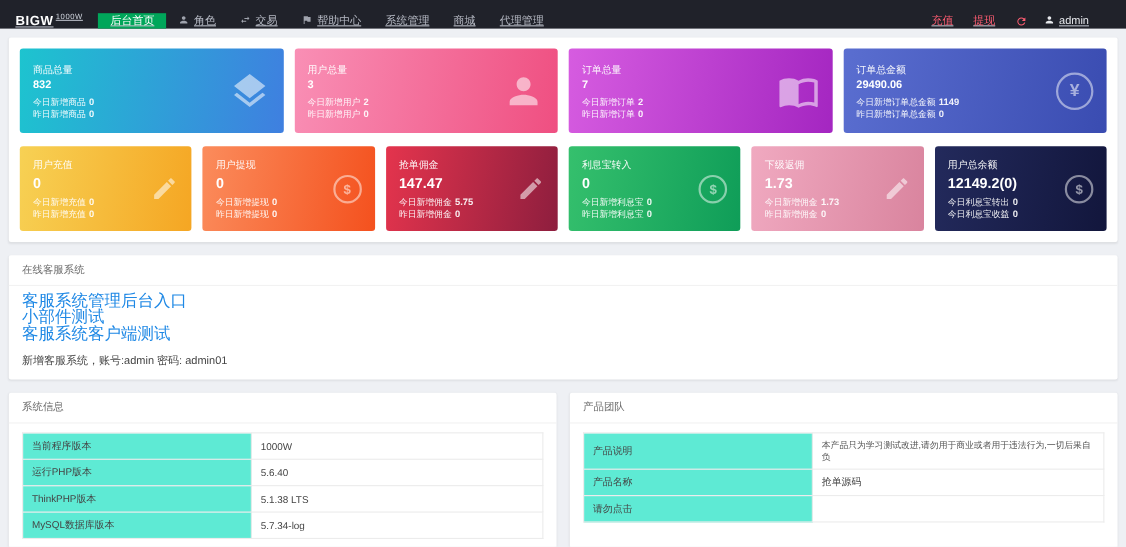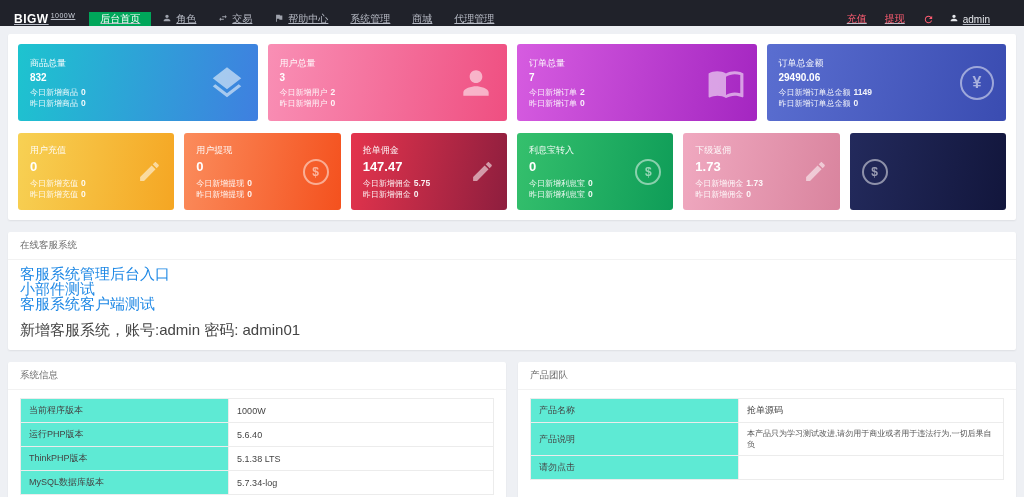--- a/index.html
+++ b/index.html
@@ -38,21 +38,21 @@
   .sc-line b { margin-left:3px; font-size:8.5px; }
   .sc-icon { opacity:.55; flex-shrink:0; display:flex; align-items:center; justify-content:center; }
   .big .sc-icon svg { width:38px; height:38px; fill:#fff; }
   .small .sc-icon svg { width:25px; height:25px; fill:#fff; }
   .coin { width:34px; height:34px; border:2px solid rgba(255,255,255,.9); border-radius:50%; display:flex; align-items:center; justify-content:center; font-size:16px; font-weight:bold; }
   .small .coin { width:26px; height:26px; font-size:12px; }
 
   
   .service-body { padding:6px 12px 10px; }
   .service-link { display:block; width:max-content; color:#1e88e5; font-size:15px; line-height:15px; text-decoration:none; cursor:pointer; }
-  .service-note { font-size:15px; color:#444; margin-top:10px; }
+  .service-note { font-size:10px; color:#444; margin-top:10px; }
 
   
   .bottom-row { display:flex; gap:12px; }
   .panel.half { flex:1; margin-bottom:0; }
   table.info { width:calc(100% - 24px); margin:8px 12px 12px; border-collapse:collapse; font-size:9px; }
   table.info td { border:1px solid #ececec; padding:5px 8px; color:#444; height:20px; }
   td.lbl { background:#5eead4; width:44%; color:#666; }
   td.val .desc { font-size:8px; color:#555; }
 </style>
 </head>
@@ -226,20 +226,26 @@
             <div class="sc-line"><span>今日新增佣金</span><b>1.73</b></div>
             <div class="sc-line"><span>昨日新增佣金</span><b>0</b></div>
           </div>
           <div class="sc-icon">
               <svg viewBox="0 0 24 24">
                 <path d="M3 17.25V21h3.75L17.81 9.94l-3.75-3.75L3 17.25zM20.71 7.04c.39-.39.39-1.02 0-1.41l-2.34-2.34c-.39-.39-1.02-.39-1.41 0l-1.83 1.83 3.75 3.75 1.83-1.83z"></path>
               </svg>
             </div>
         </div>
         <div class="stat-card" style="background: linear-gradient(100deg, rgb(35, 42, 92), rgb(18, 22, 60));">
+          <div>
+            <div class="sc-title">用户总余额</div>
+            <div class="sc-value">12149.2(0)</div>
+            <div class="sc-line"><span>今日利息宝转出</span><b>0</b></div>
+            <div class="sc-line"><span>今日利息宝收益</span><b>0</b></div>
+          </div>
           <div class="sc-icon">
               <div class="coin">$</div>
             </div>
         </div>
       </div>
 
     </div>
   </section>
 
   <section class="panel">
@@ -277,26 +283,26 @@
 
         </tbody>
       </table>
     </section>
 
     <section class="panel half">
       <div class="panel-title">产品团队</div>
       <table class="info">
         <tbody>
           <tr>
+              <td class="lbl">产品说明</td>
+              <td class="val"><span class="desc">本产品只为学习测试改进,请勿用于商业或者用于违法行为,一切后果自负</span></td>
+            </tr>
+          <tr>
               <td class="lbl">产品名称</td>
               <td class="val">抢单源码</td>
-            </tr>
-          <tr>
-              <td class="lbl">产品说明</td>
-              <td class="val"><span class="desc">本产品只为学习测试改进,请勿用于商业或者用于违法行为,一切后果自负</span></td>
             </tr>
           <tr>
               <td class="lbl">请勿点击</td>
               <td class="val"></td>
             </tr>
 
         </tbody>
       </table>
     </section>
 

